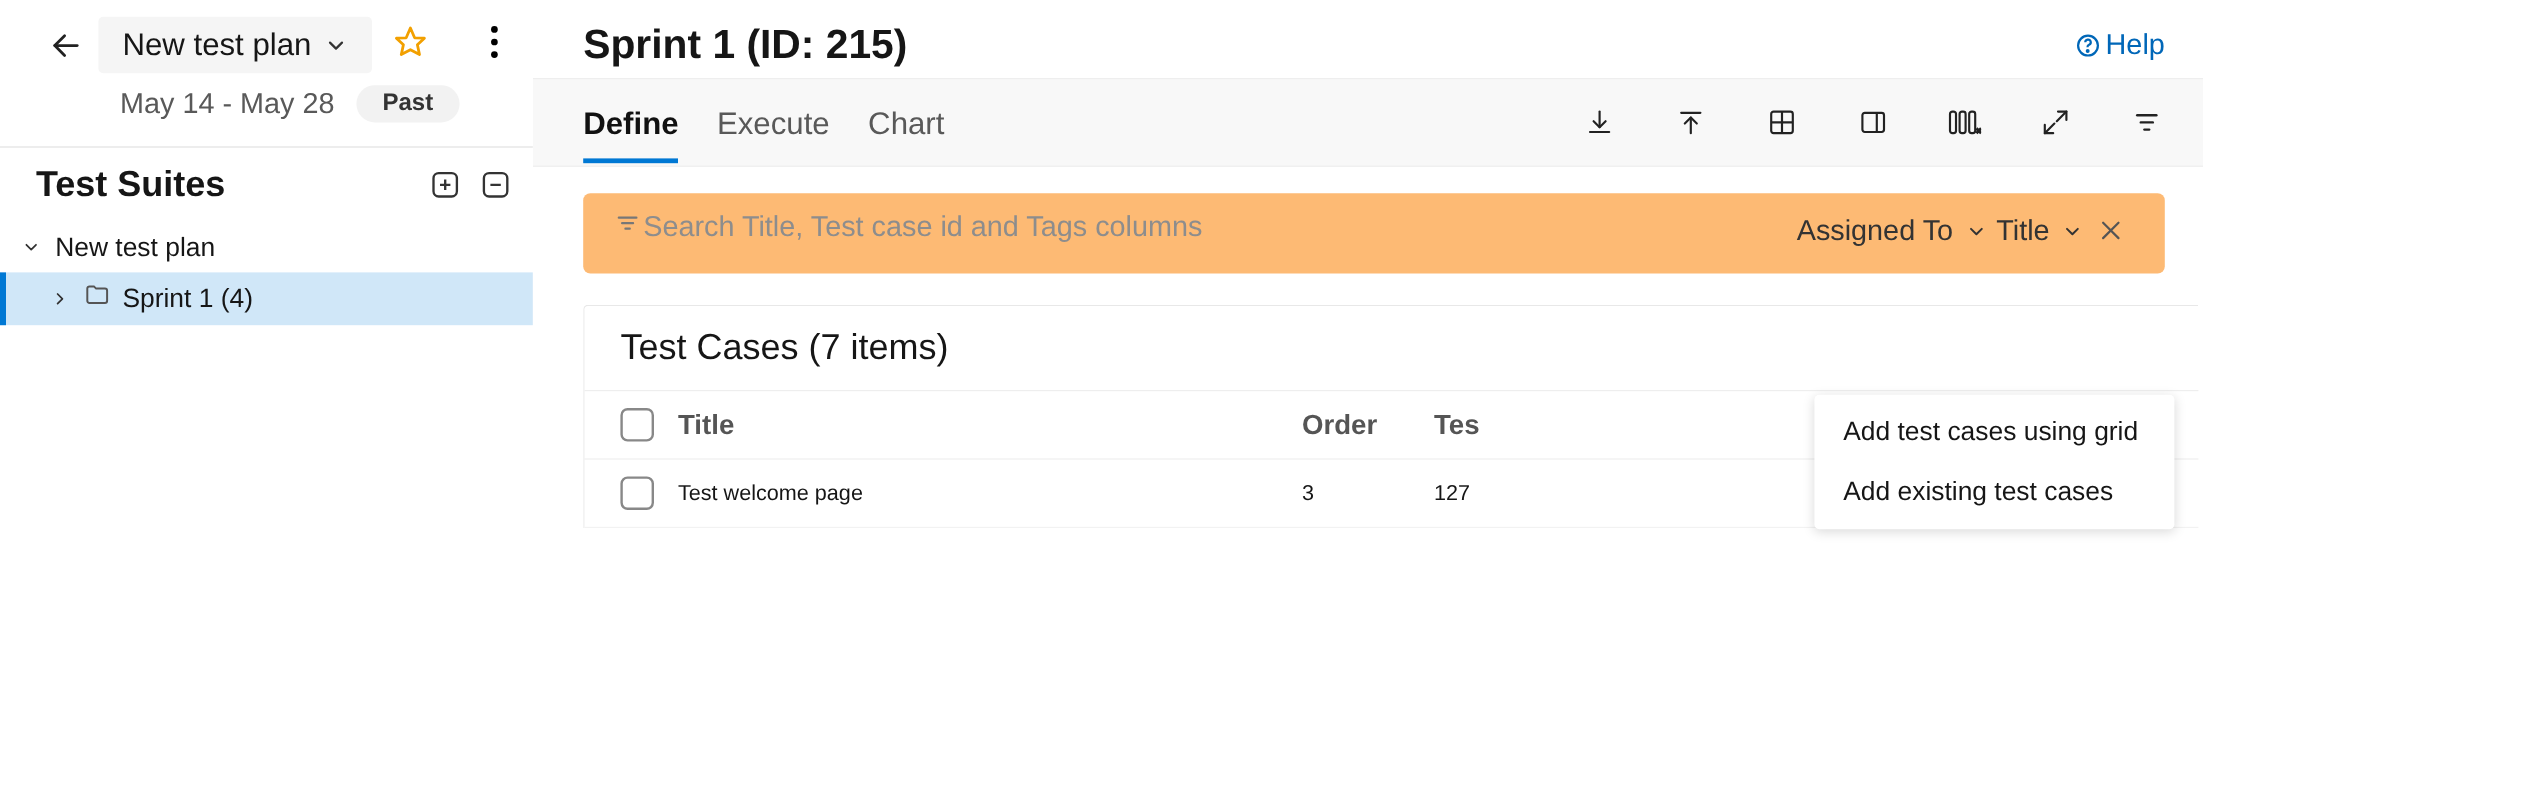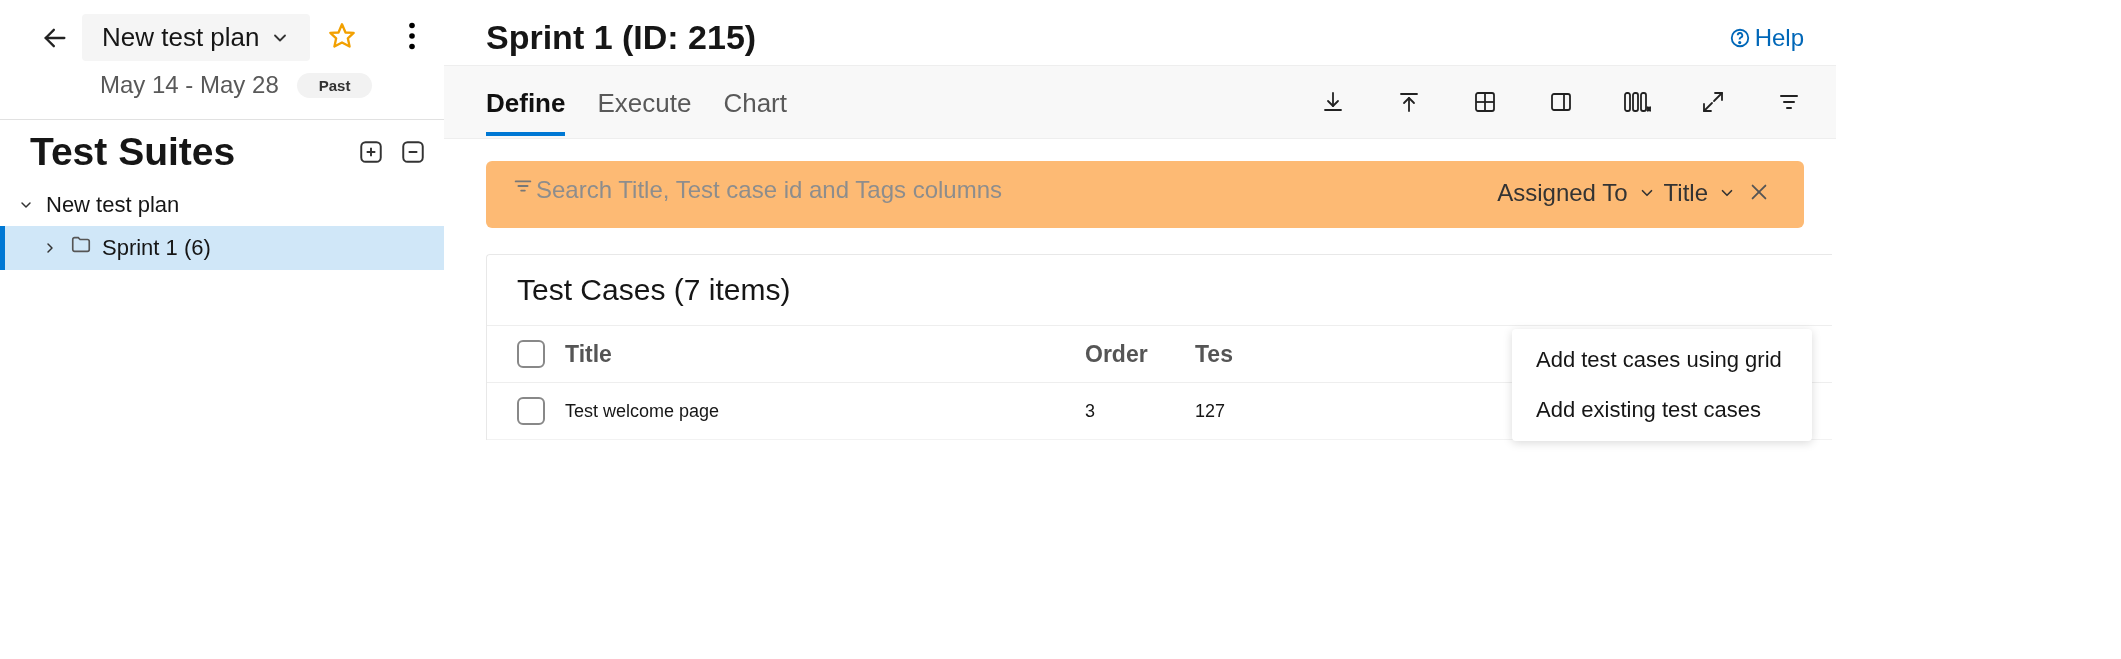--- a/index.html
+++ b/index.html
@@ -7,25 +7,25 @@
   .app { display: flex; width: 1836px; height: 659px; overflow: hidden; }
 
   
   .sidebar { width: 444px; border-right: none; display: flex; flex-direction: column; }
   .sb-header { display: flex; align-items: center; padding: 14px 22px 6px 38px; gap: 10px; }
   .back-btn { width: 34px; height: 34px; display: flex; align-items: center; justify-content: center; cursor: pointer; }
   .plan-selector { background: #f5f5f5; border-radius: 4px; padding: 8px 20px; display: flex; align-items: center; gap: 10px; font-size: 26px; cursor: pointer; }
   .sb-fav { margin-left: 8px; color: #f2a000; cursor: pointer; }
   .sb-more { margin-left: auto; cursor: pointer; padding: 6px; }
   .sb-date-row { display: flex; align-items: center; padding: 4px 18px 20px 100px; gap: 18px; font-size: 24px; color: #595959; }
-  .past-badge { background: #f2f2f2; border-radius: 18px; padding: 4px 22px; font-size: 15px; color: #333; font-weight: 600; }
+  .past-badge { background: #f2f2f2; border-radius: 18px; padding: 4px 22px; font-size: 20px; color: #333; font-weight: 600; }
   .sb-date-row-wrap { border-bottom: 1px solid #e1e1e1; }
 
   .suites-header { display: flex; align-items: center; padding: 10px 10px 10px 30px; }
-  .suites-title { font-size: 39px; font-weight: 700; flex: 1; }
+  .suites-title { font-size: 30px; font-weight: 700; flex: 1; }
   .suites-ico { width: 42px; height: 42px; display: flex; align-items: center; justify-content: center; cursor: pointer; }
 
   .tree-row { display: flex; align-items: center; padding: 8px 12px 8px 16px; font-size: 22px; gap: 10px; cursor: pointer; }
   .tree-row.level1 { padding-left: 40px; }
   .tree-row.selected { background: #d0e7f8; position: relative; }
   .tree-row.selected::before { content: ""; position: absolute; left: 0; top: 0; bottom: 0; width: 5px; background: #0078d4; }
   .chev { width: 20px; display: inline-flex; justify-content: center; }
 
   
   .main { flex: 1; display: flex; flex-direction: column; overflow: hidden; }
@@ -136,21 +136,21 @@
       <span class="chev">
         <svg width="16" height="16" viewBox="0 0 24 24" fill="none" stroke="#333" stroke-width="2.2" stroke-linecap="round" stroke-linejoin="round">
             <polyline points="9 6 15 12 9 18"></polyline>
           </svg>
       </span>
       <span>
         <svg width="22" height="22" viewBox="0 0 24 24" fill="none" stroke="#555" stroke-width="1.8">
             <path d="M3 6a2 2 0 0 1 2-2h4l2 2h8a2 2 0 0 1 2 2v9a2 2 0 0 1-2 2H5a2 2 0 0 1-2-2V6z"></path>
           </svg>
       </span>
-      <span>Sprint 1 (6)</span>
+      <span>Sprint 1 (4)</span>
     </div>
   </aside>
 
   <main class="main">
     <div class="main-topbar">
       <span class="page-title">Sprint 1 (ID: 215)</span>
       <span class="help-link">
         <svg width="22" height="22" viewBox="0 0 24 24" fill="none" stroke="#0067b8" stroke-width="2">
             <circle cx="12" cy="12" r="9"></circle>
             <path d="M9.5 9a2.5 2.5 0 1 1 3.5 2.3c-.9.4-1.5 1-1.5 2.2"></path>

